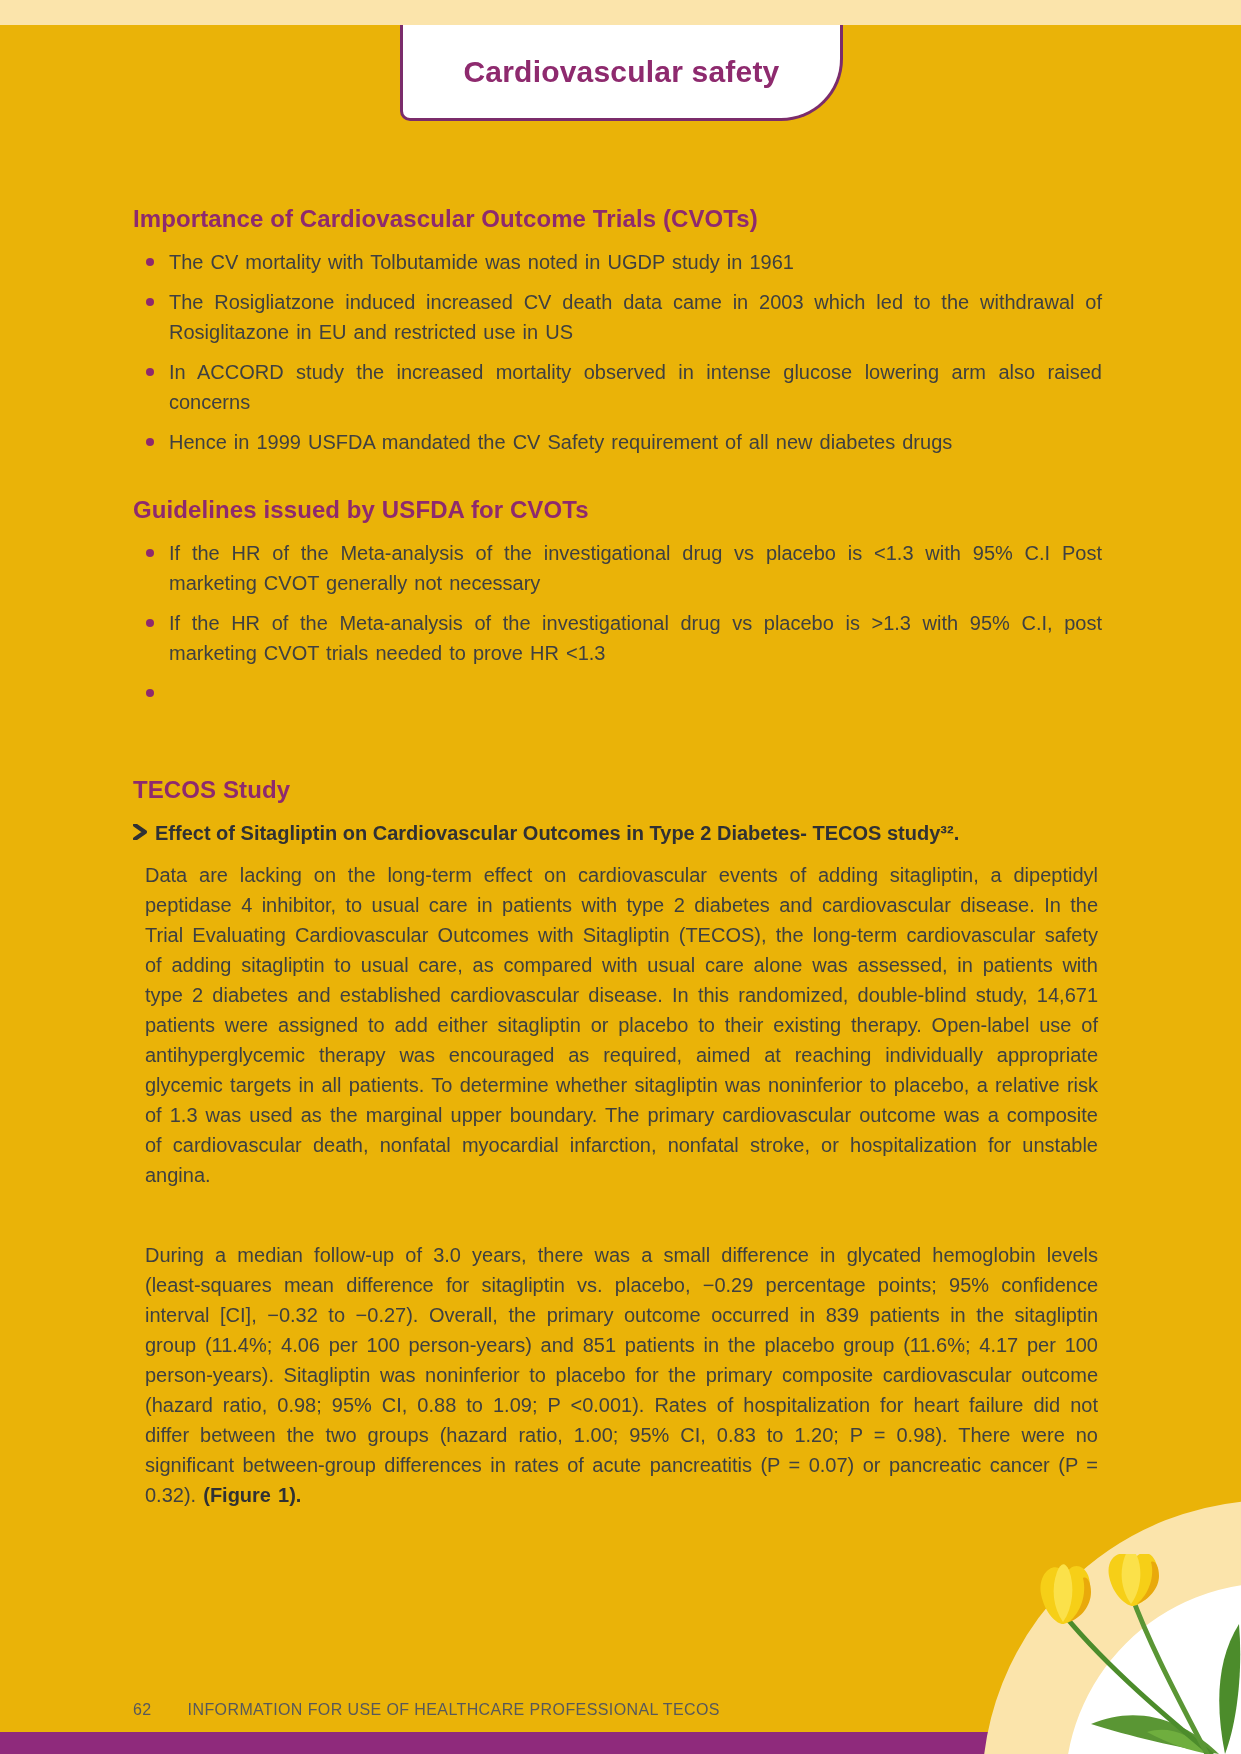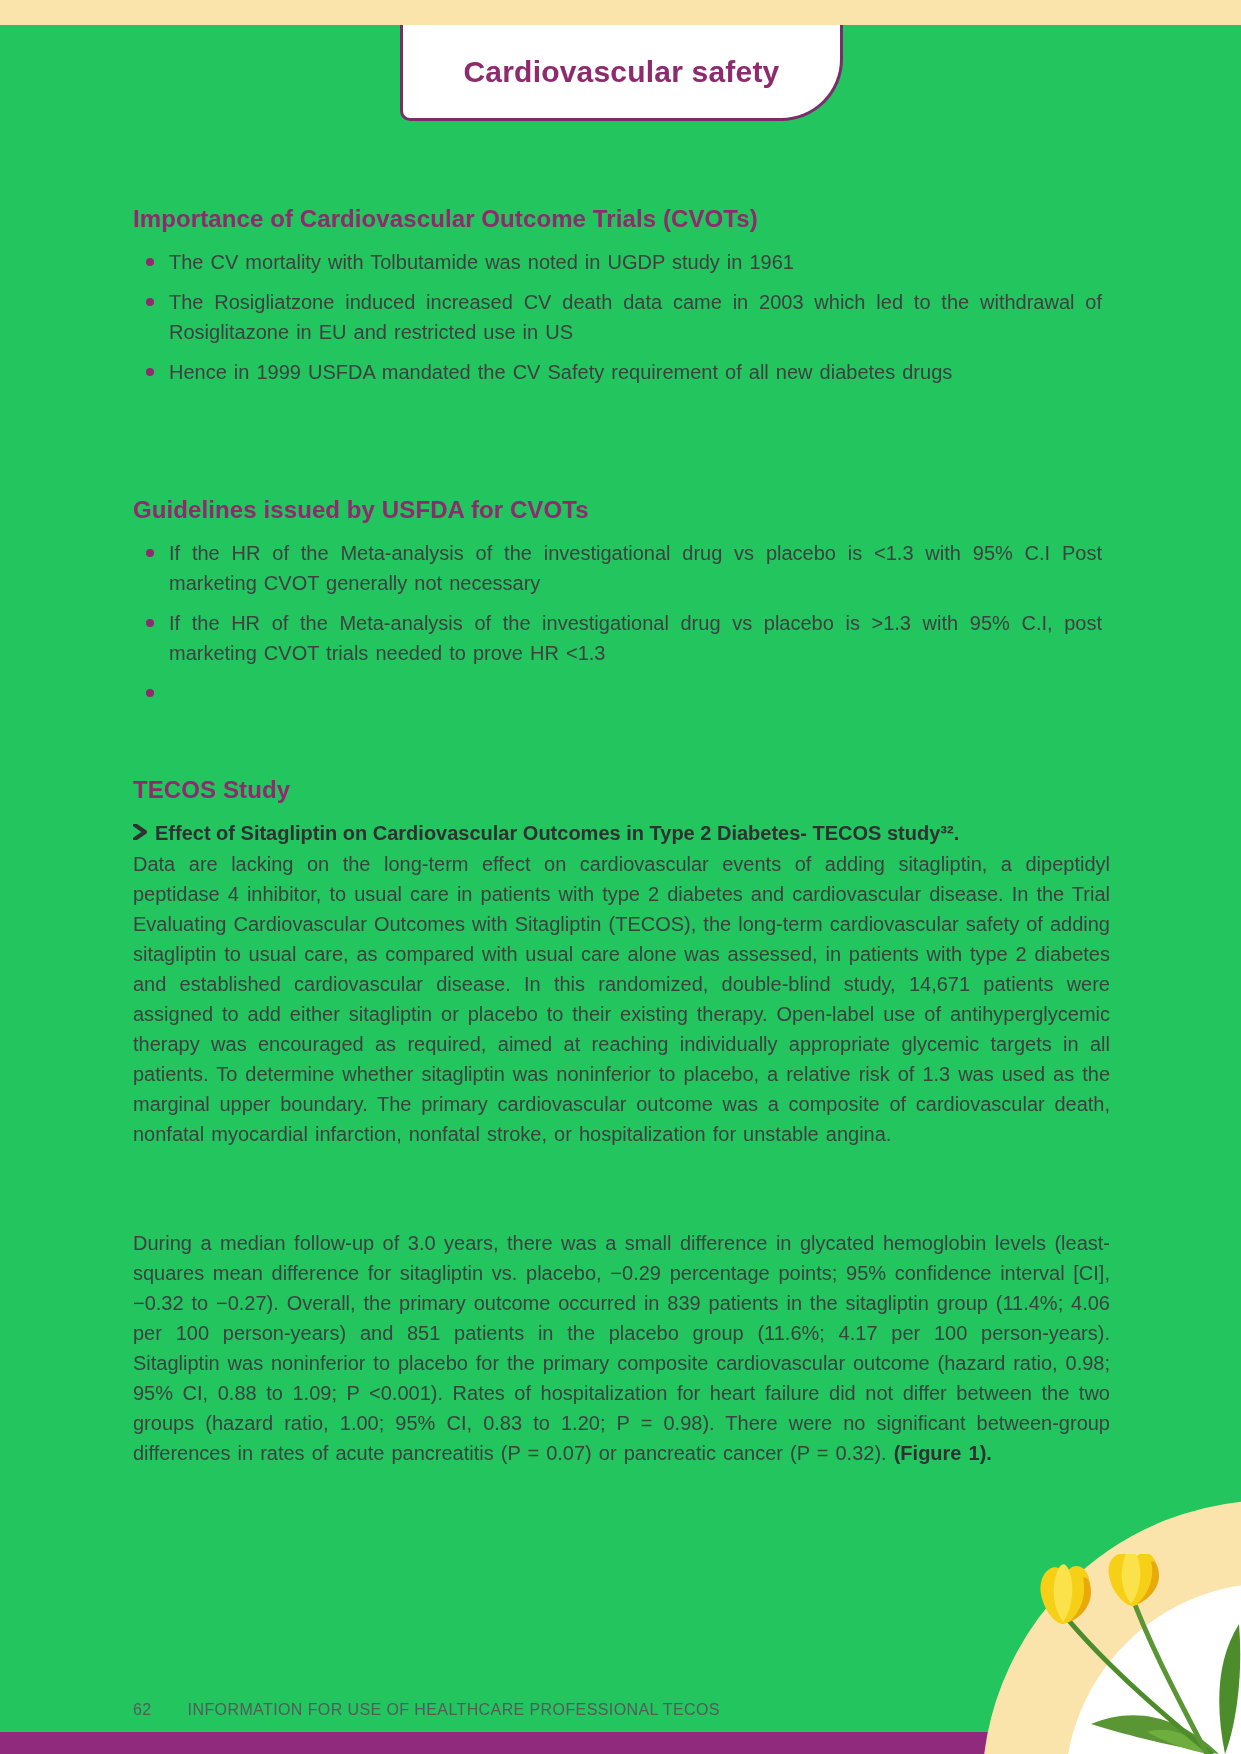--- a/index.html
+++ b/index.html
@@ -1,20 +1,20 @@
 <!DOCTYPE html>
 <html><head>
 <meta charset="utf-8">
 <style>
   html,body{margin:0;padding:0;background:#e8e8e8;}
   .page{
     position:relative;
     width:1241px;height:1754px;
     margin:0 auto;
-    background:#22c55e;
+    background:#eab308;
     overflow:hidden;
     font-family:"Liberation Sans", sans-serif;
     color:#3f4041;
   }
   
   .top-band{position:absolute;top:0;left:0;width:100%;height:25px;background:#fbe4ab;}
   
   .title-box{
     position:absolute;left:400px;top:25px;width:437px;height:93px;
     border:3px solid #7b2c6b;border-top:none;
@@ -42,21 +42,21 @@
   .bullet-dot{
     position:absolute;left:5px;top:11px;width:8px;height:8px;border-radius:50%;
     background:#8e2a6e;
   }
   .arrow-line{
     margin:2px 0 1px 0;font-size:20px;line-height:30px;font-weight:bold;color:#303134;
     text-align:left;
   }
   .arrow-icon{display:inline-block;width:14px;height:16px;margin-right:8px;}
   .body-par{
-    margin:0;font-size:20px;line-height:30px;text-align:justify;word-spacing:1.5px;
+    margin:12px;font-size:20px;line-height:30px;text-align:justify;word-spacing:1.5px;
   }
   .body-par b{color:#303134;}
   
   .footer{
     position:absolute;left:133px;top:1701px;z-index:4;
     font-size:16px;color:#58595b;letter-spacing:0.4px;
   }
   .footer .notice{margin-left:36px;}
   .bottom-bar{
     position:absolute;left:0;bottom:0;width:100%;height:22px;background:#8f2a7c;z-index:1;
@@ -83,20 +83,24 @@
   <section class="section sec-importance">
     <h2 class="section-heading">Importance of Cardiovascular Outcome Trials (CVOTs)</h2>
     <ul class="bullets">
       <li>
         <span class="bullet-dot"></span>
         <span>The CV mortality with Tolbutamide was noted in UGDP study in 1961</span>
       </li>
       <li>
         <span class="bullet-dot"></span>
         <span>The Rosigliatzone induced increased CV death data came in 2003 which led to the withdrawal of Rosiglitazone in EU and restricted use in US</span>
+      </li>
+      <li>
+        <span class="bullet-dot"></span>
+        <span>In ACCORD study the increased mortality observed in intense glucose lowering arm also raised concerns</span>
       </li>
       <li>
         <span class="bullet-dot"></span>
         <span>Hence in 1999 USFDA mandated the CV Safety requirement of all new diabetes drugs</span>
       </li>
     </ul>
   </section>
 
   <section class="section sec-guidelines">
     <h2 class="section-heading">Guidelines issued by USFDA for CVOTs</h2>

